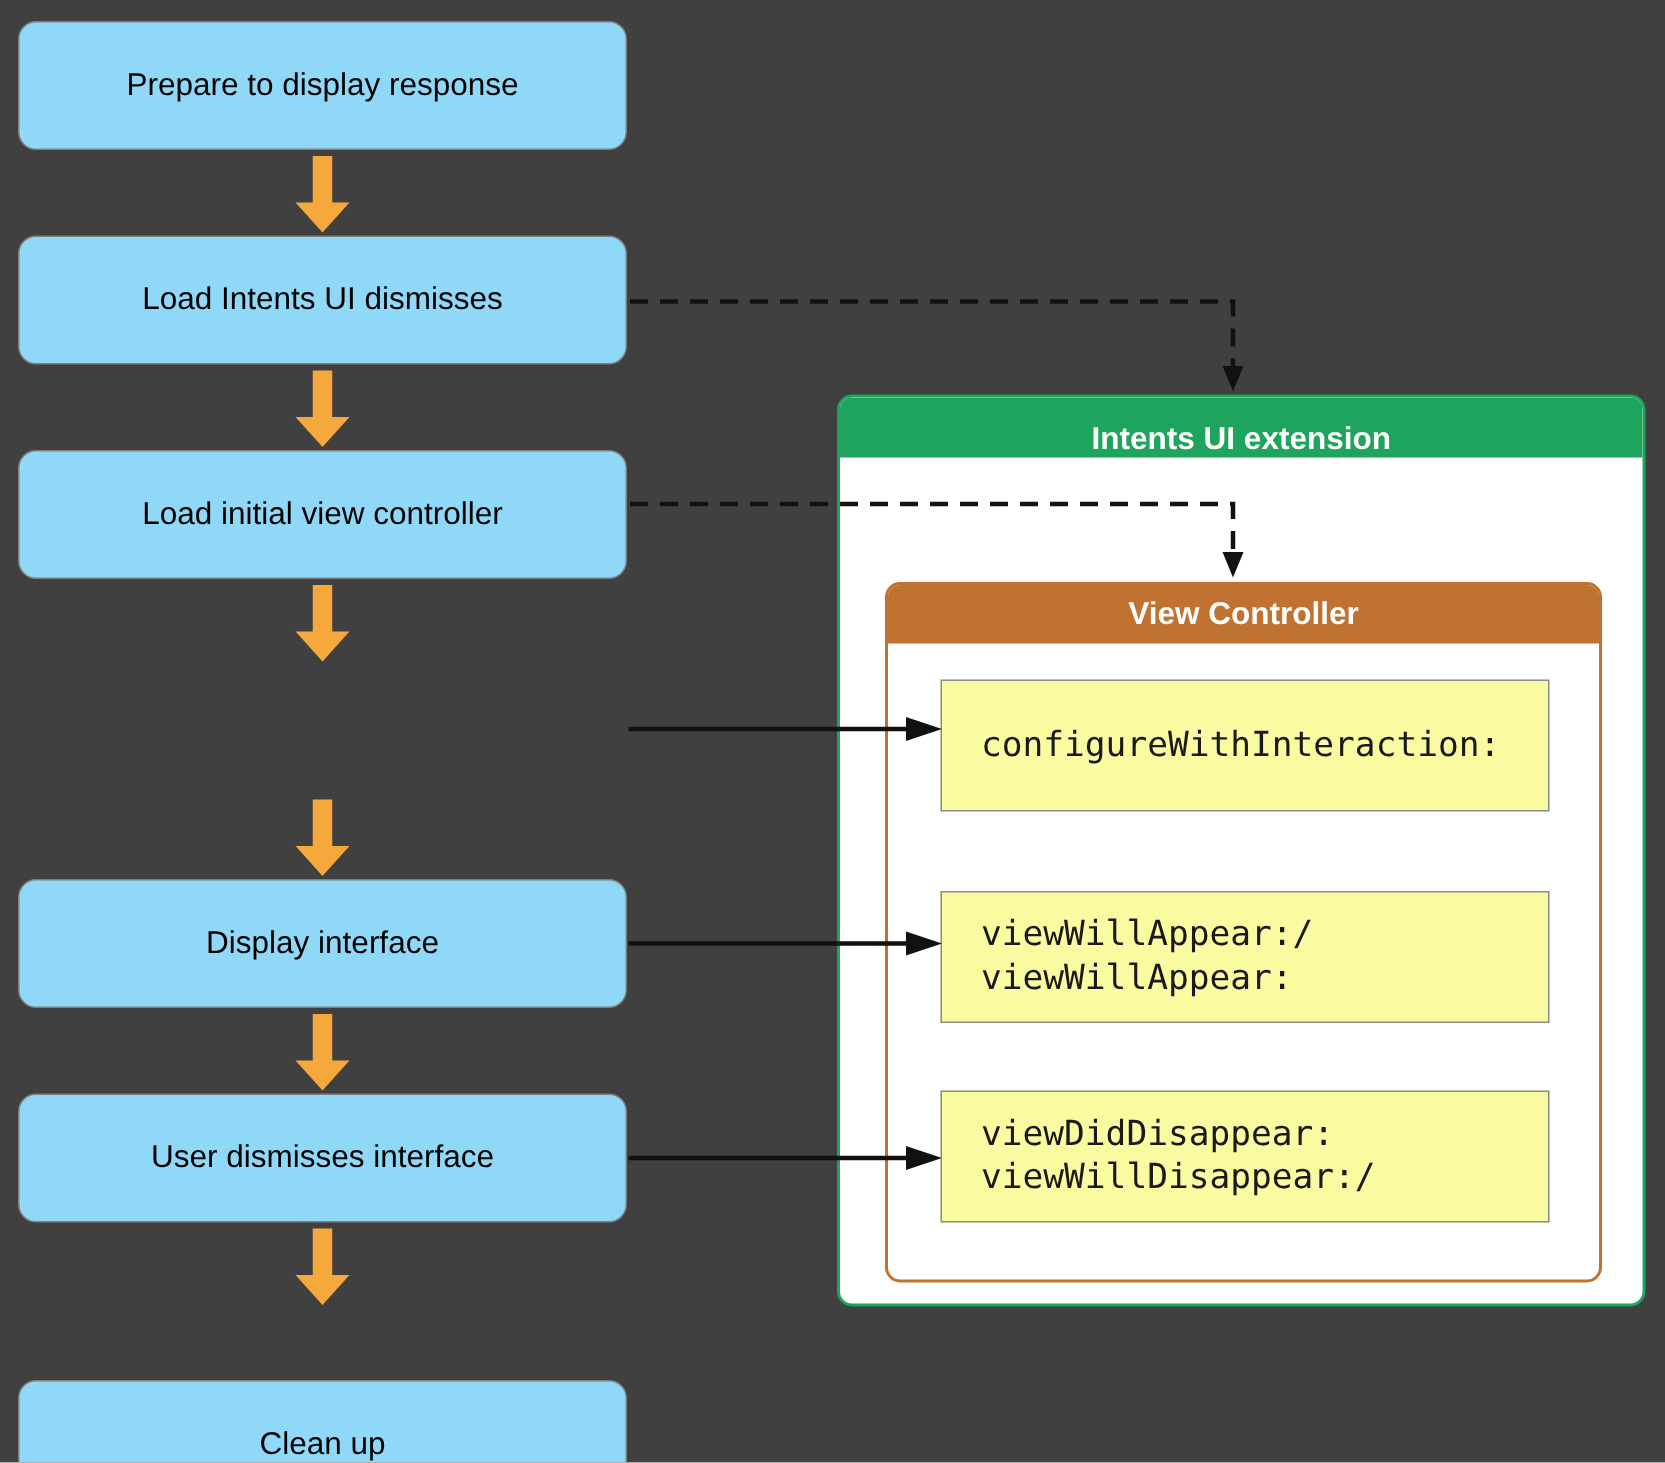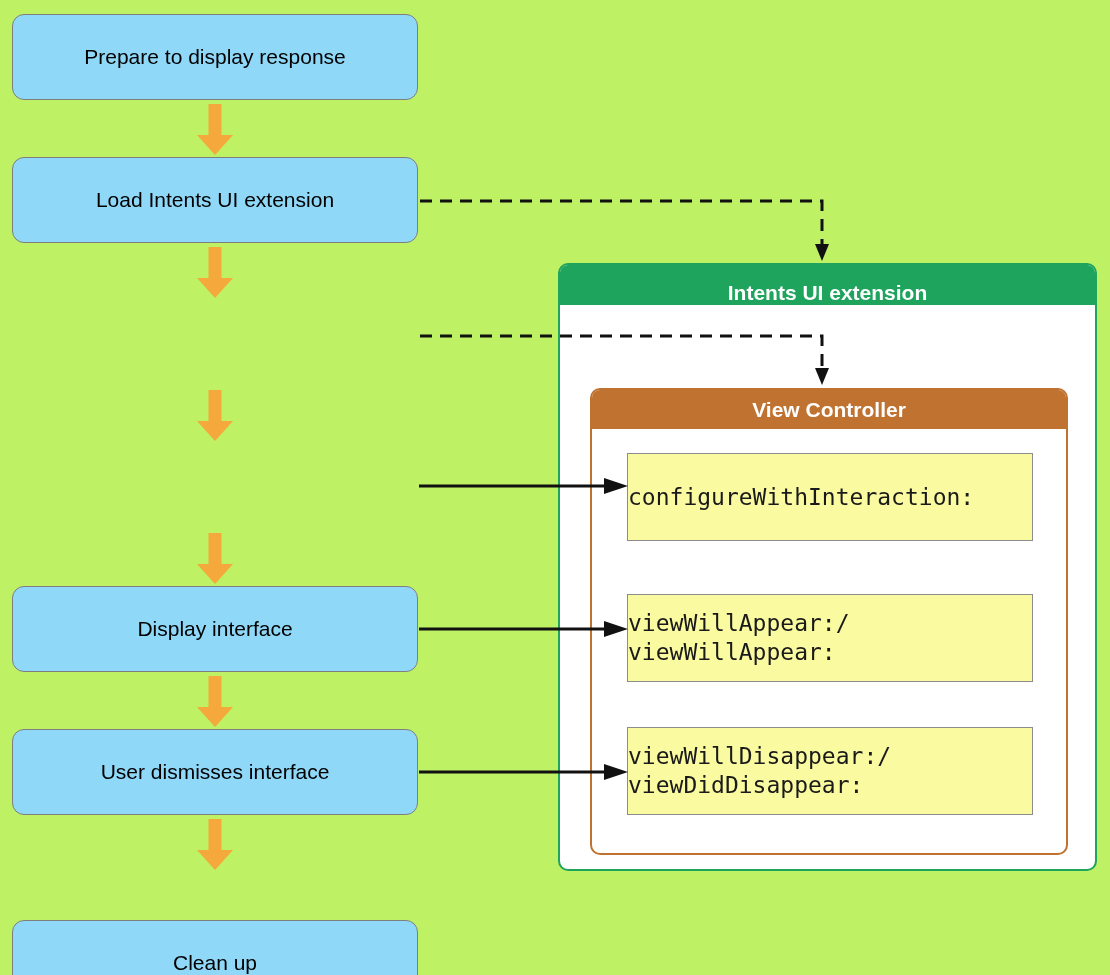--- a/index.html
+++ b/index.html
@@ -5,21 +5,21 @@
   html, body {
     margin: 0;
     padding: 0;
     background: #ffffff;
     font-family: "Liberation Sans", sans-serif;
   }
   .canvas {
     position: relative;
     width: 1110px;
     height: 975px;
-    background: #bef264;
+    background: #404040;
     overflow: hidden;
   }
   
   .step {
     position: absolute;
     left: 12px;
     width: 406px;
     height: 86px;
     box-sizing: border-box;
     background: #8FD8F8;
@@ -84,20 +84,21 @@
     position: absolute;
     left: 35px;
     width: 406px;
     height: 88px;
     box-sizing: border-box;
     background: #FAFAA0;
     border: 1.5px solid #8C8C8C;
     display: flex;
     flex-direction: column;
     justify-content: center;
+    padding-left: 26px;
     font-family: "DejaVu Sans Mono", monospace;
     font-size: 23px;
     line-height: 29px;
     color: #1A1A1A;
   }
   .overlay {
     position: absolute;
     left: 0;
     top: 0;
     z-index: 5;
@@ -156,21 +157,24 @@
     <g>
       <line x1="419" y1="772" x2="605" y2="772" stroke="#111111" stroke-width="3"></line>
       <polygon points="604,764 604,780 628,772" fill="#111111"></polygon>
     </g>
   </svg>
 
   <div class="step" style="top:14px">
     <span>Prepare to display response</span>
   </div>
   <div class="step" style="top:157px">
-    <span>Load Intents UI extension</span>
+    <span>Load Intents UI dismisses</span>
+  </div>
+  <div class="step" style="top:300px">
+    <span>Load initial view controller</span>
   </div>
   <div class="step" style="top:729px">
     <span>User dismisses interface</span>
   </div>
   <div class="step" style="top:586px">
     <span>Display interface</span>
   </div>
   <div class="step" style="top:920px">
     <span>Clean up</span>
   </div>
@@ -188,19 +192,19 @@
       <div class="method" style="top:63px">
         <div>configureWithInteraction:</div>
       </div>
 
       <div class="method" style="top:204px">
         <div>viewWillAppear:/</div>
         <div>viewWillAppear:</div>
       </div>
 
       <div class="method" style="top:337px">
+        <div>viewDidDisappear:</div>
         <div>viewWillDisappear:/</div>
-        <div>viewDidDisappear:</div>
       </div>
     </div>
   </div>
 
 </div>
 
 </body></html>

